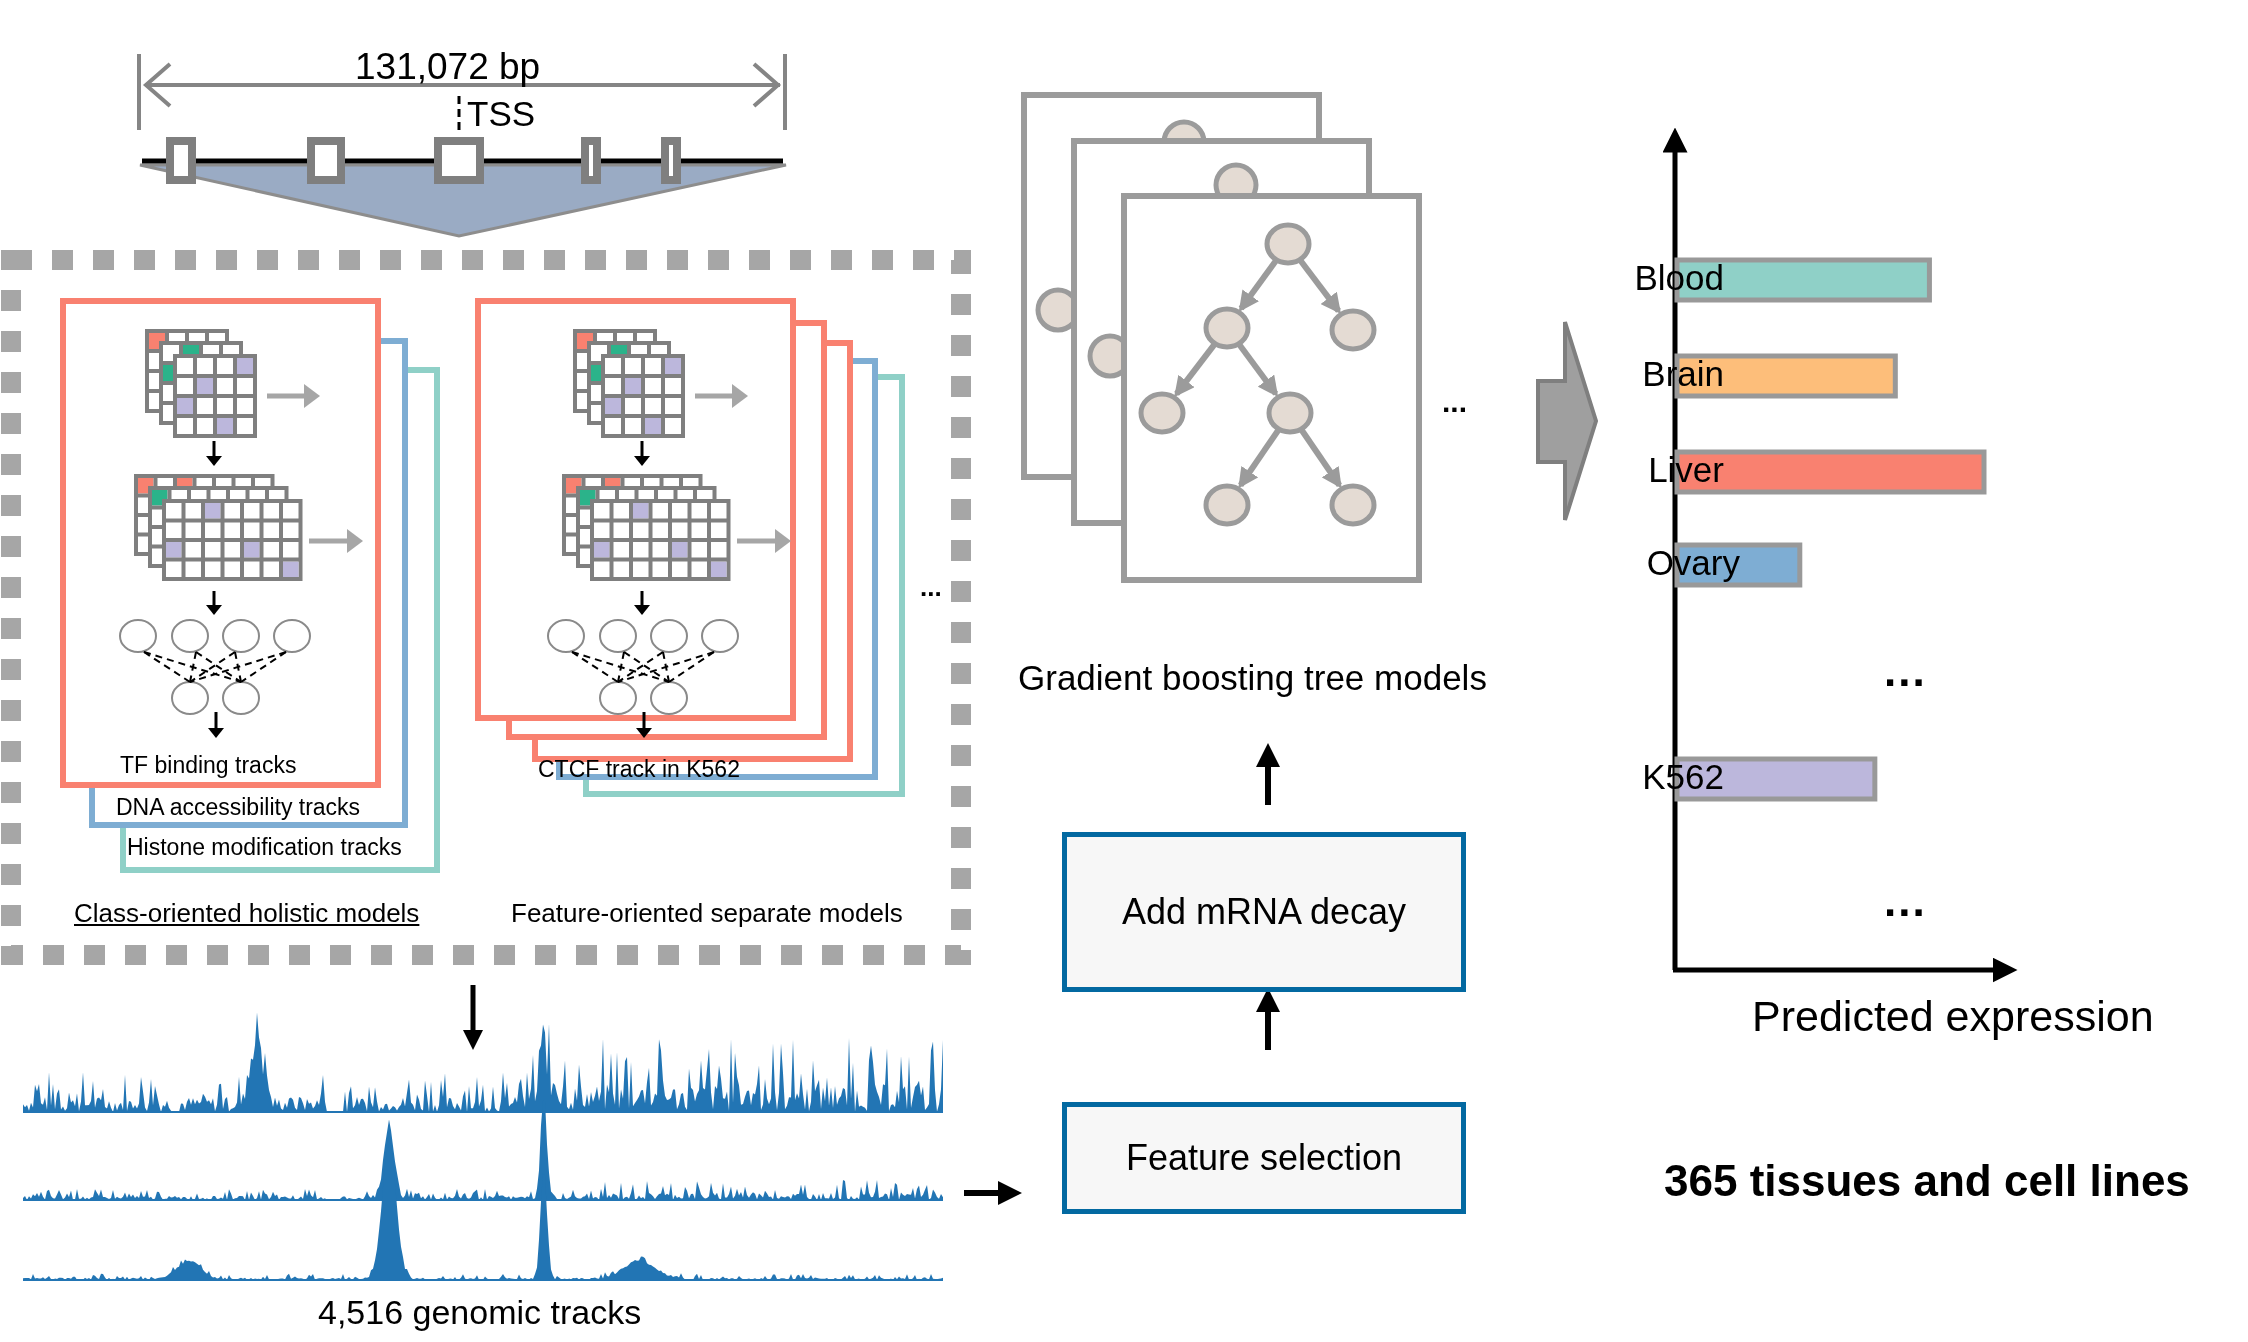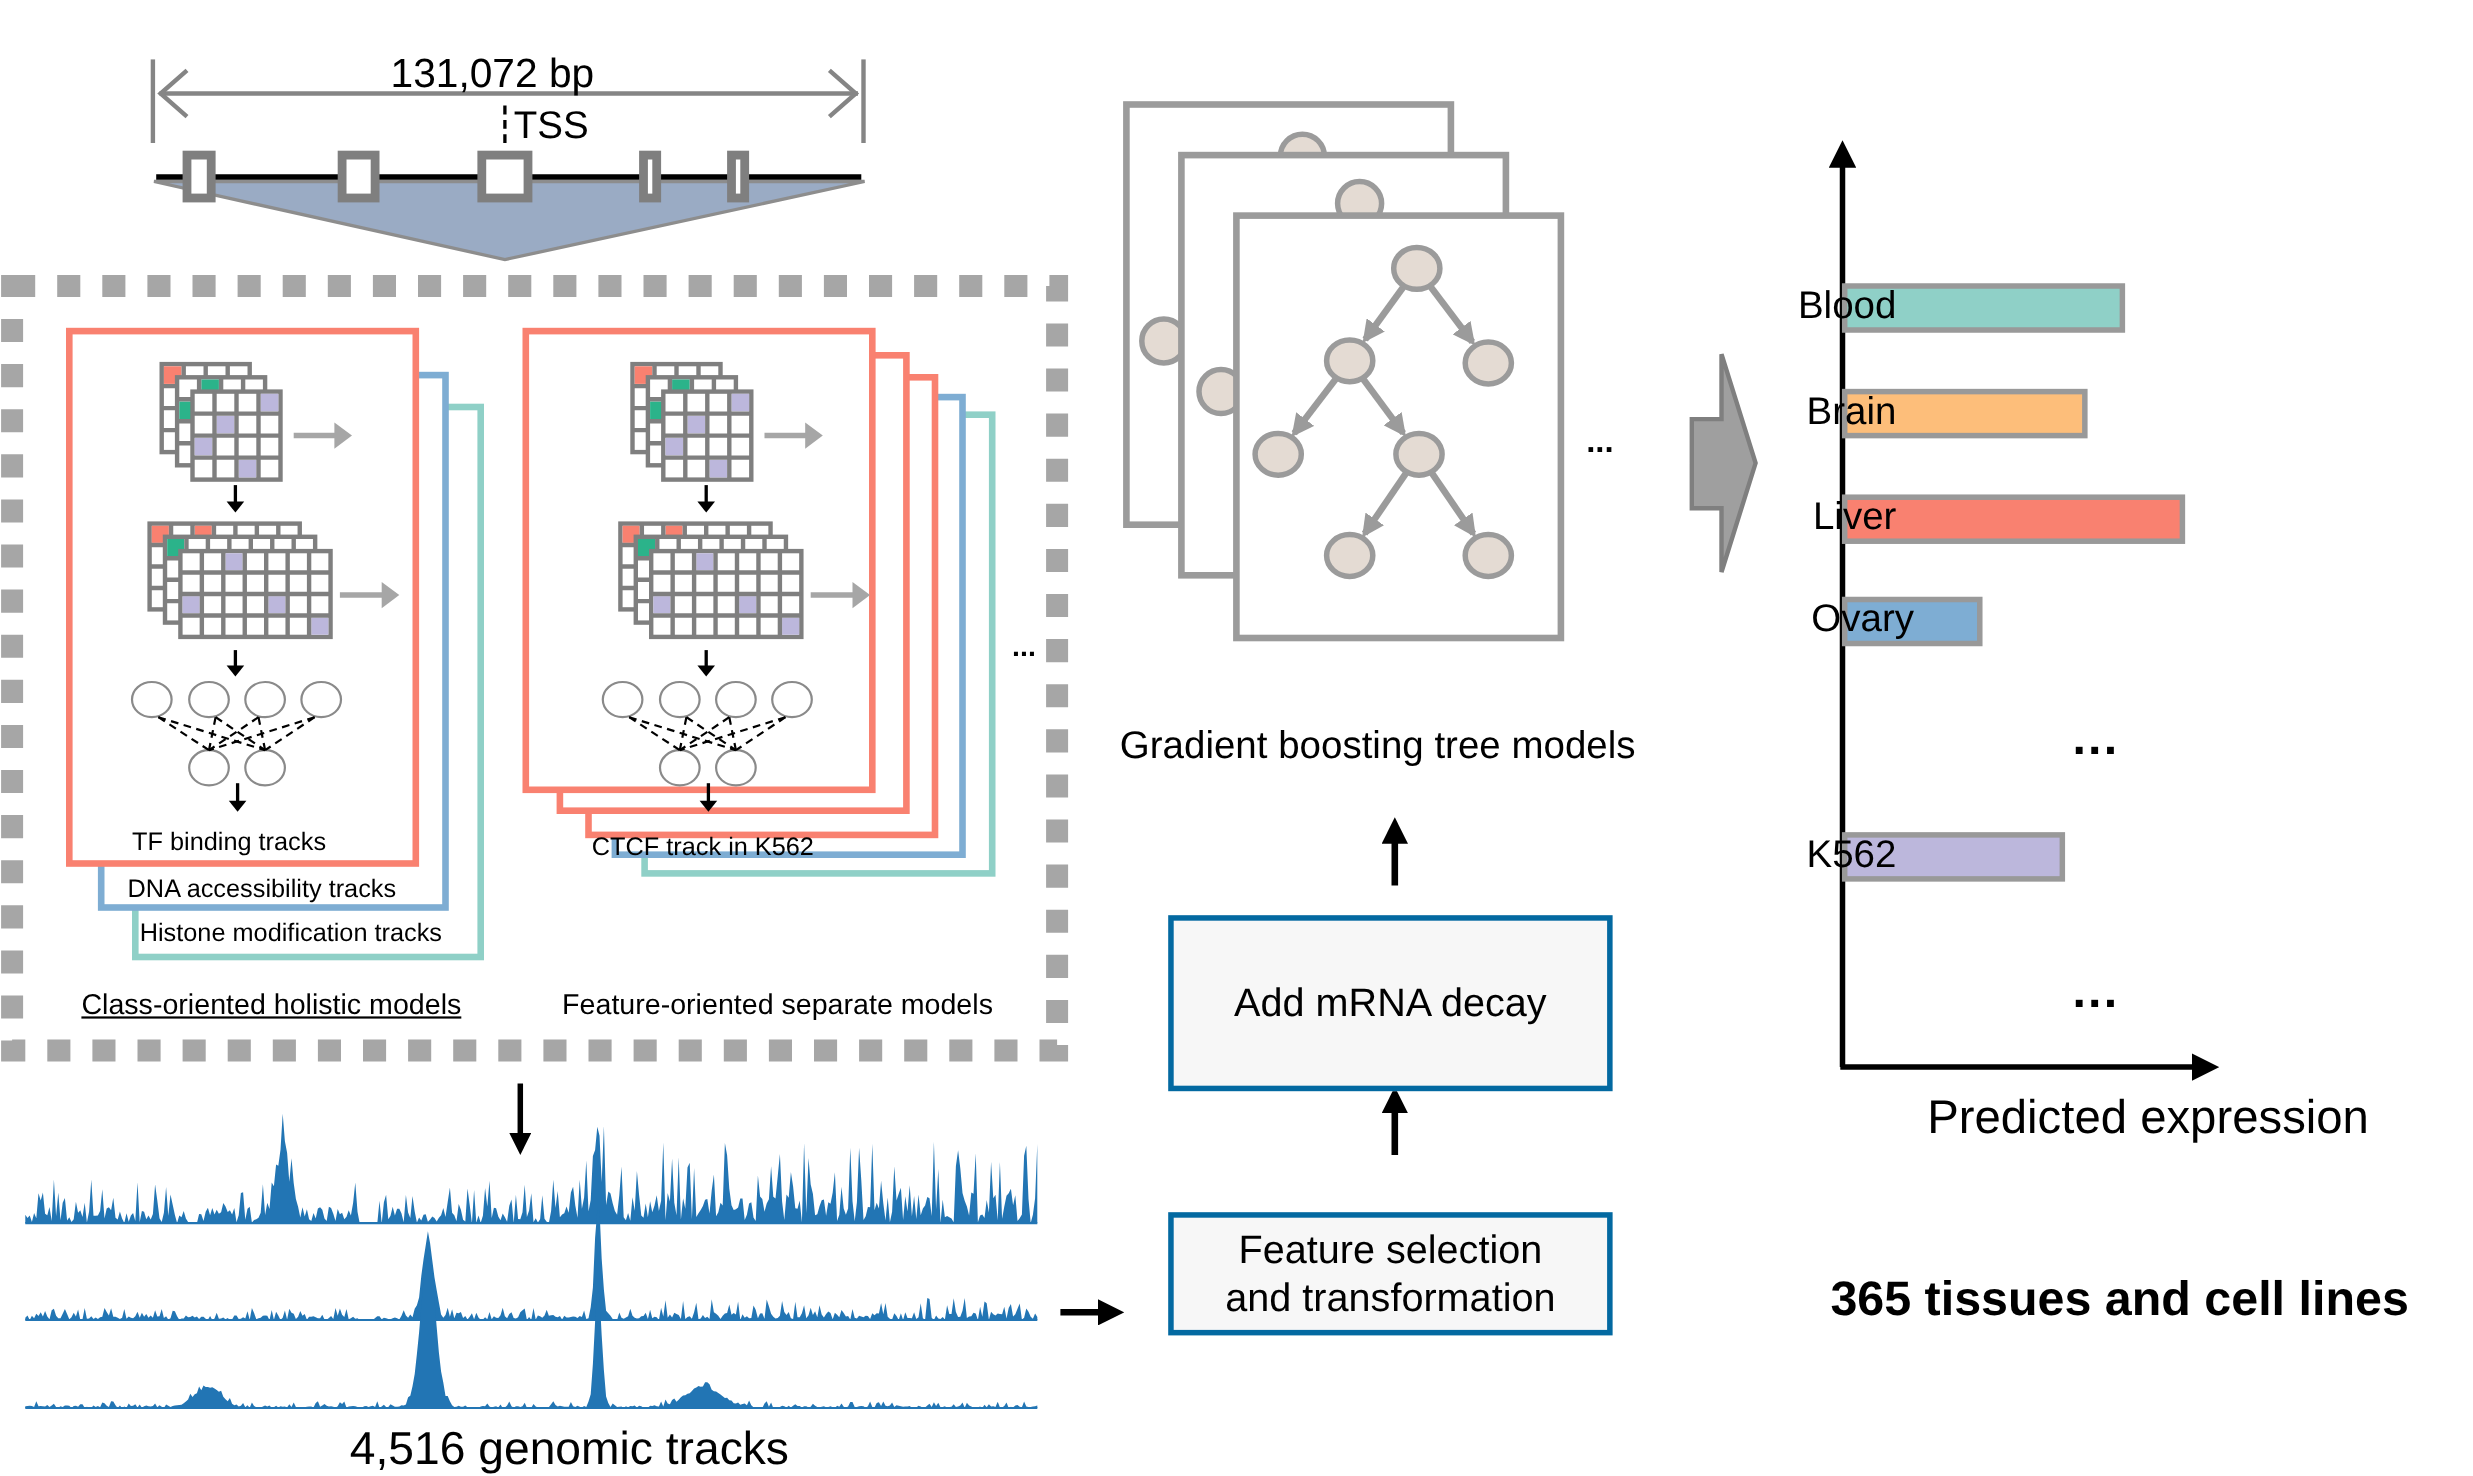--- a/index.html
+++ b/index.html
@@ -304,34 +304,33 @@
 
 <div class="lbl" style="left:120px; top:752px; font-size:23px;">TF binding tracks</div>
 <div class="lbl" style="left:116px; top:794px; font-size:23px;">DNA accessibility tracks</div>
 <div class="lbl" style="left:127px; top:834px; font-size:23px;">Histone modification tracks</div>
 <div class="lbl" style="left:74px; top:898px; font-size:26px;text-decoration:underline;">Class-oriented holistic models</div>
 
 <div class="lbl" style="left:538px; top:756px; font-size:23px;">CTCF track in K562</div>
 <div class="lbl" style="left:511px; top:898px; font-size:26px;">Feature-oriented separate models</div>
 <div class="lbl" style="left:920px; top:572px; font-size:26px; font-weight:bold;">...</div>
 
-<div class="lbl" style="left:318px; top:1293px; font-size:42px;">4,516 genomic tracks</div>
+<div class="lbl" style="left:318px; top:1293px; font-size:34px;">4,516 genomic tracks</div>
 
 <div class="lbl" style="left:1442px; top:385px; font-size:30px; font-weight:bold;">...</div>
 <div class="lbl" style="left:1018px; top:658px; font-size:35px;">Gradient boosting tree models</div>
 
 <div class="box" style="left:1062px; top:832px; width:404px; height:160px;">
   <div>
     <div>Add mRNA decay</div>
   </div>
 </div>
 <div class="box" style="left:1062px; top:1102px; width:404px; height:112px;">
   <div>
     <div>Feature selection</div>
-    <div>and transformation</div>
   </div>
 </div>
 
 <div id="cat-labels">
     <div class="lbl" style="right: 524px; top: 258px; font-size: 35px; text-align: right;">Blood</div>
     <div class="lbl" style="right: 524px; top: 354px; font-size: 35px; text-align: right;">Brain</div>
     <div class="lbl" style="right: 524px; top: 450px; font-size: 35px; text-align: right;">Liver</div>
     <div class="lbl" style="right: 508px; top: 543px; font-size: 35px; text-align: right;">Ovary</div>
     <div class="lbl" style="left: 1884px; top: 646px; font-size: 44px; font-weight: bold; letter-spacing: 2px;">...</div>
     <div class="lbl" style="right: 524px; top: 757px; font-size: 35px; text-align: right;">K562</div>

